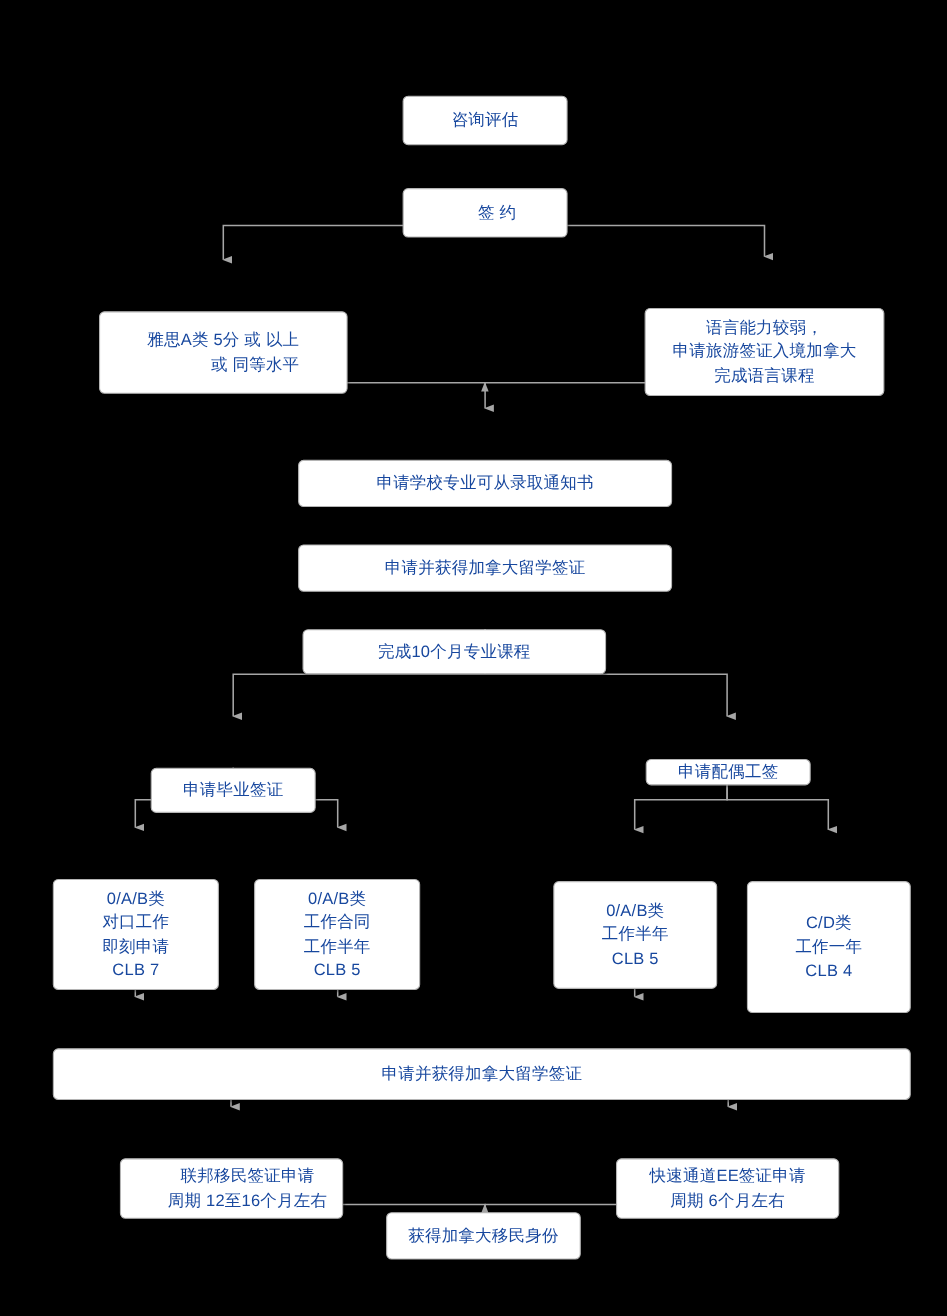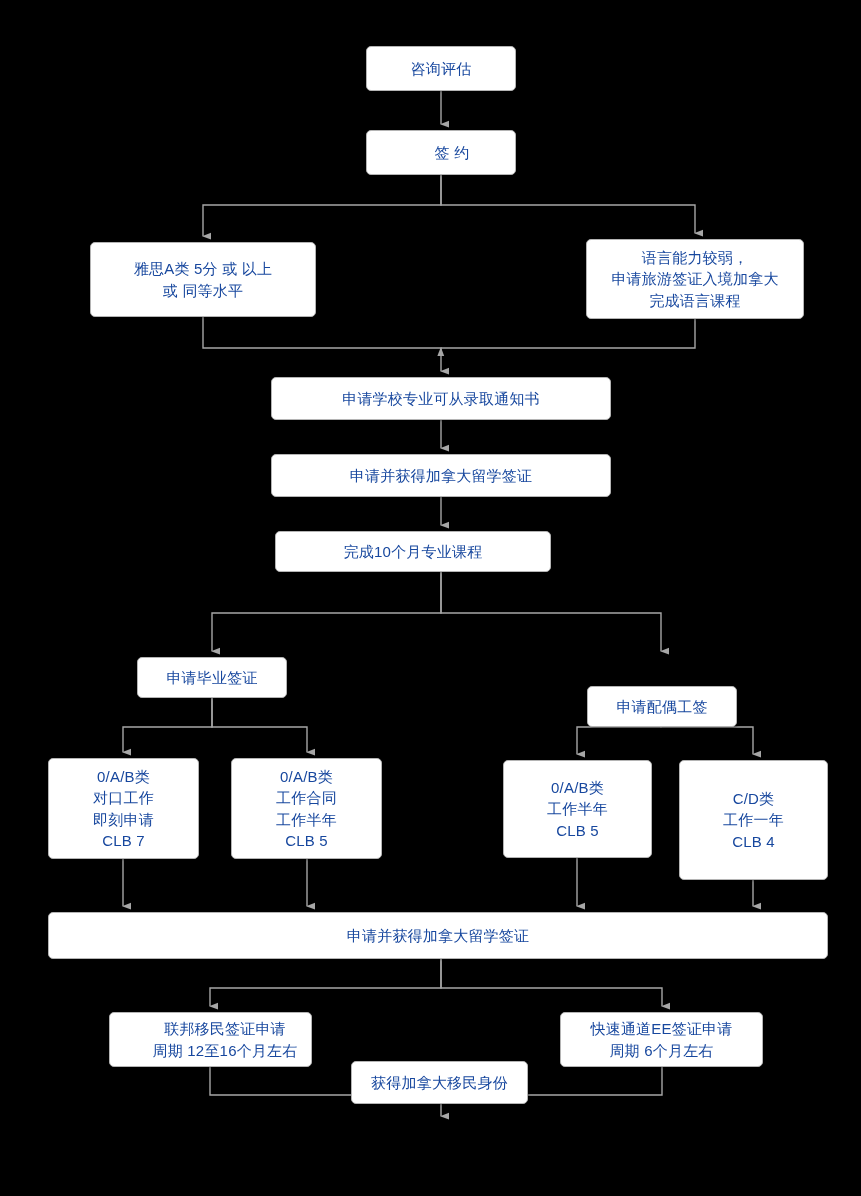--- a/index.html
+++ b/index.html
@@ -33,20 +33,21 @@
     display: flex;
     align-items: center;
     justify-content: center;
     text-align: center;
     color: #17479e;
     font-size: 15px;
     line-height: 1.42;
     letter-spacing: 0.2px;
     white-space: pre-line;
     padding: 2px 6px;
+    margin-top: 41px;
   }
 </style>
 </head>
 <body>
 
 <div id="canvas">
 
   <svg id="connectors" viewBox="0 0 861 1196" xmlns="http://www.w3.org/2000/svg">
     <defs>
       <marker id="arrowhead" markerWidth="8" markerHeight="9" refX="3.6" refY="8" orient="auto" markerUnits="userSpaceOnUse">
@@ -74,30 +75,30 @@
         <path d="M441,959 L441,988 L210,988 L210,1006" marker-end="url(#arrowhead)"></path>
         <path d="M441,959 L441,988 L662,988 L662,1006" marker-end="url(#arrowhead)"></path>
         <path d="M210,1067 L210,1095 L441,1095 L441,1116" marker-end="url(#arrowhead)"></path>
         <path d="M662,1067 L662,1095 L441,1095" marker-end="url(#arrowhead)"></path>
       </g>
   </svg>
 
   <div id="node-layer">
       <div class="node" style="left: 366px; top: 46px; width: 150px; height: 45px;">咨询评估</div>
       <div class="node" style="left: 366px; top: 130px; width: 150px; height: 45px; padding-left: 28px;">签  约</div>
-      <div class="node" style="left: 90px; top: 242px; width: 226px; height: 75px;">雅思A类 5分 或 以上
+      <div class="node" style="left: 90px; top: 242px; width: 226px; height: 75px; text-align: right;">雅思A类 5分 或 以上
 或 同等水平</div>
       <div class="node" style="left: 586px; top: 239px; width: 218px; height: 80px;">语言能力较弱，
 申请旅游签证入境加拿大
 完成语言课程</div>
       <div class="node" style="left: 271px; top: 377px; width: 340px; height: 43px;">申请学校专业可从录取通知书</div>
       <div class="node" style="left: 271px; top: 454px; width: 340px; height: 43px;">申请并获得加拿大留学签证</div>
       <div class="node" style="left: 275px; top: 531px; width: 276px; height: 41px;">完成10个月专业课程</div>
       <div class="node" style="left: 137px; top: 657px; width: 150px; height: 41px;">申请毕业签证</div>
-      <div class="node" style="left: 587px; top: 686px; width: 150px; height: 41px;">申请配偶工签</div>
+      <div class="node" style="left: 587px; top: 649px; width: 150px; height: 24px;">申请配偶工签</div>
       <div class="node" style="left: 48px; top: 758px; width: 151px; height: 101px;">0/A/B类
 对口工作
 即刻申请
 CLB 7</div>
       <div class="node" style="left: 231px; top: 758px; width: 151px; height: 101px;">0/A/B类
 工作合同
 工作半年
 CLB 5</div>
       <div class="node" style="left: 503px; top: 760px; width: 149px; height: 98px;">0/A/B类
 工作半年

